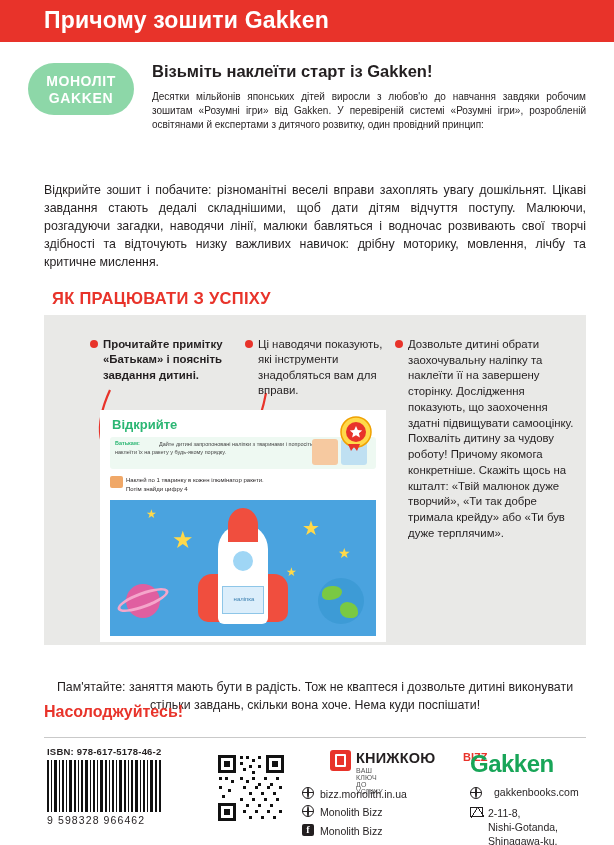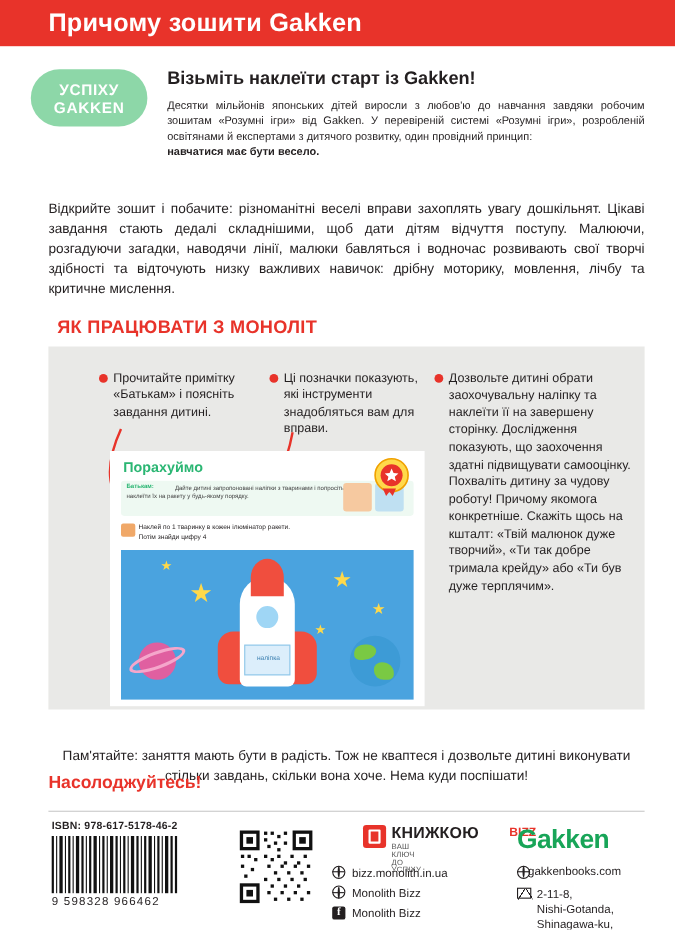--- a/index.html
+++ b/index.html
@@ -122,21 +122,21 @@
   }
   .callout .bullet {
     position: absolute;
     left: -13px;
     top: 3px;
     width: 8px;
     height: 8px;
     border-radius: 50%;
     background: #e8332a;
   }
-  .c1 { left: 103px; top: 337px; width: 132px; }
+  .c1 { left: 103px; top: 337px; width: 132px; font-weight: bold; }
   .c2 { left: 258px; top: 337px; width: 132px; }
   .c3 { left: 408px; top: 337px; width: 168px; line-height: 1.38; }
 
   
   .arrow-svg {
     position: absolute;
     left: 44px;
     top: 315px;
     width: 542px;
     height: 330px;
@@ -468,21 +468,21 @@
     font-size: 24px;
     font-weight: bold;
     color: #18a558;
     letter-spacing: -0.5px;
   }
   .gakken-site {
     position: absolute;
     left: 470px;
     top: 786px;
     font-size: 10.5px;
-    padding-left: 10px;
+    padding-left: 24px;
   }
   .address {
     position: absolute;
     left: 470px;
     top: 806px;
     font-size: 10.5px;
     line-height: 1.35;
     padding-left: 18px;
     width: 120px;
   }
@@ -544,58 +544,57 @@
   }
 </style>
 </head>
 <body>
 
 <div class="top-banner">
   <div class="banner-title">Причому зошити Gakken</div>
 </div>
 
 <div class="secret-badge">
-  <div class="l1">УСПІХУ</div>
+  <div class="l1">МОНОЛІТ</div>
   <div class="l2">GAKKEN</div>
 </div>
 
 <div class="intro">
   <h1>Візьміть наклеїти старт із Gakken!</h1>
   <p>Десятки мільйонів японських дітей виросли з любов'ю до на­вчання завдяки робочим зошитам «Розумні ігри» від Gakken. У перевіреній системі «Розумні ігри», розробленій освітянами й експертами з дитячого розвитку, один провідний принцип:</p>
-  <p class="bold-line">навчатися має бути весело.</p>
 </div>
 
 <div class="para2">Відкрийте зошит і побачите: різноманітні веселі вправи захоплять увагу до­шкільнят. Цікаві завдання стають дедалі складнішими, щоб дати дітям відчуття поступу. Малюючи, розгадуючи загадки, наводячи лінії, малюки бавляться і вод­ночас розвивають свої творчі здібності та відточують низку важливих навичок: дрібну моторику, мовлення, лічбу та критичне мислення.</div>
 
-<div class="section-head">ЯК ПРАЦЮВАТИ З МОНОЛІТ</div>
+<div class="section-head">ЯК ПРАЦЮВАТИ З УСПІХУ</div>
 
 <div class="panel"></div>
 
 <svg class="arrow-svg" viewBox="0 0 542 330">
   <path d="M66,75 C50,110 52,140 80,150" stroke="#e8332a" stroke-width="2.2" fill="none"></path>
   <polygon points="80,150 70,144 71,155" fill="#e8332a"></polygon>
   <path d="M222,78 C216,110 206,128 186,138" stroke="#e8332a" stroke-width="2.2" fill="none"></path>
   <polygon points="186,138 196,134 193,144" fill="#e8332a"></polygon>
 </svg>
 
 <div class="callout c1">
   <span class="bullet"></span>
   <span>Прочитайте примітку «Батькам» і поясніть завдання дитині.</span>
 </div>
 <div class="callout c2">
   <span class="bullet"></span>
-  <span>Ці позначки показують, які інструменти знадобляться вам для вправи.</span>
+  <span>Ці наводячи показують, які інструменти знадобляться вам для вправи.</span>
 </div>
 <div class="callout c3">
   <span class="bullet"></span>
   <span>Дозвольте дитині обрати заохочуваль­ну наліпку та наклеї­ти її на завершену сторінку. Дослідженн­я показують, що заохочення здатні підвищувати само­оцінку. Похваліть ди­тину за чудову робо­ту! Причому якомога конкретніше. Скажіть щось на кшталт: «Твій малюнок дуже творчий», «Ти так добре тримала крей­ду» або «Ти був дуже терплячим».</span>
 </div>
 
 <div class="sample">
-  <div class="s-title">Порахуймо</div>
+  <div class="s-title">Відкрийте</div>
 
   <div class="s-greenline">
     <div class="lbl">Батькам:</div>
     <div class="txt">Дайте дитині запропоновані наліпки з тваринами і попросіть наклеїти їх на ракету у будь-якому порядку.</div>
   </div>
 
   <div class="icon-box b1"></div>
   <div class="icon-box b2"></div>
 
   <svg class="seal" viewBox="0 0 40 40">

